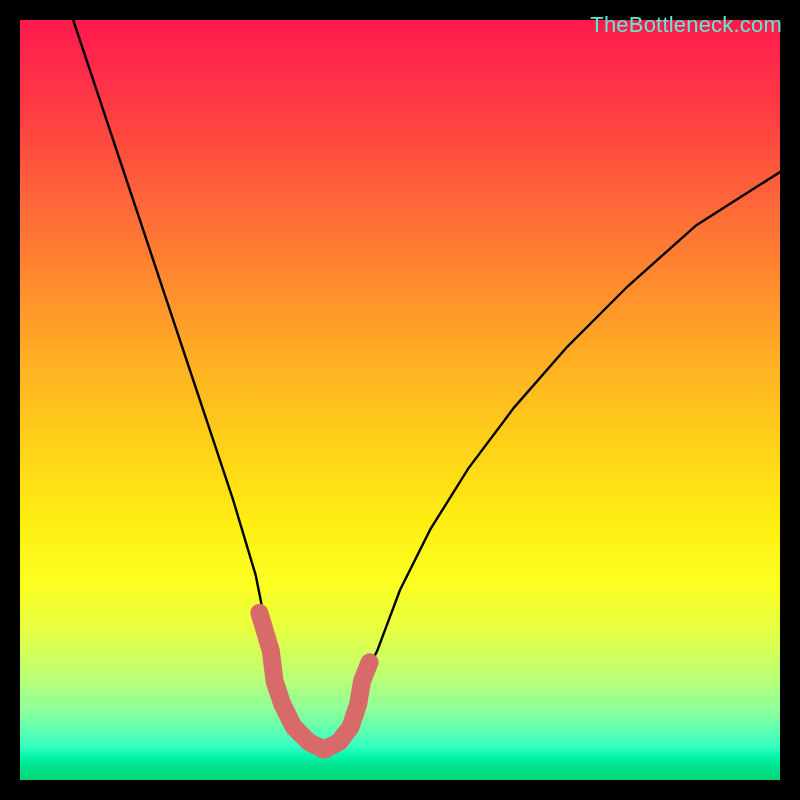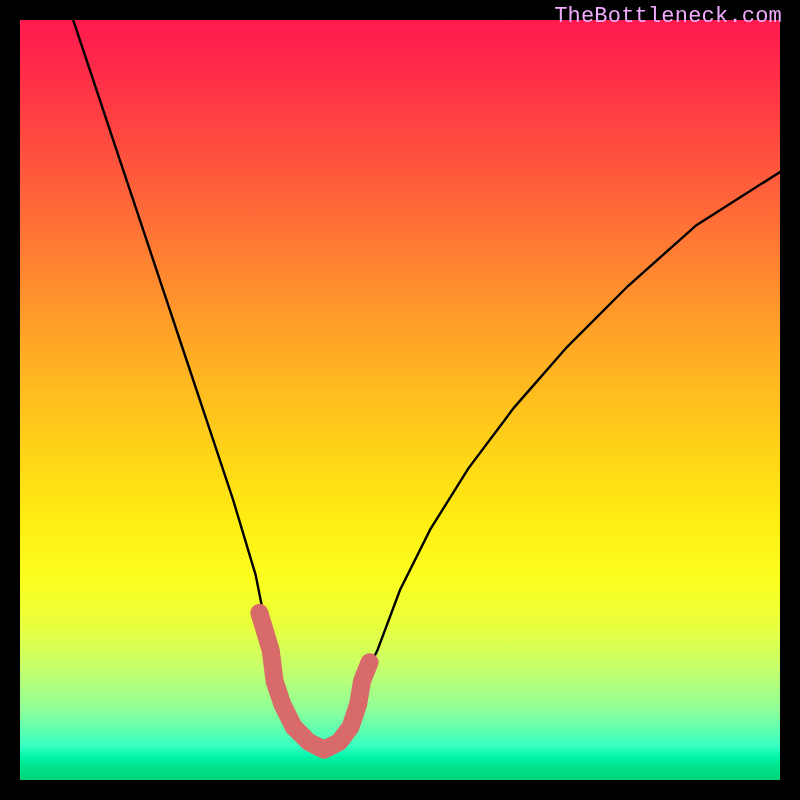--- a/index.html
+++ b/index.html
@@ -48,25 +48,25 @@
       #c0ff70 86%,
       #8bff9c 91%,
       #38ffc2 95.5%,
       #00f5a8 97%,
       #00e58f 98%,
       #00d577 100%
     );
   }
   .watermark {
     position: absolute;
-    top: 4px;
+    top: 12px;
     right: 18px;
-    color: #f0abfc;
+    color: #5eead4;
     font-size: 22px;
-    font-family: Liberation Mono, monospace;
+    font-family: Liberation Sans, sans-serif;
     letter-spacing: 0.2px;
   }
   svg.curve {
     position: absolute;
     left: 0;
     top: 0;
     width: 760px;
     height: 760px;
   }
 </style>

